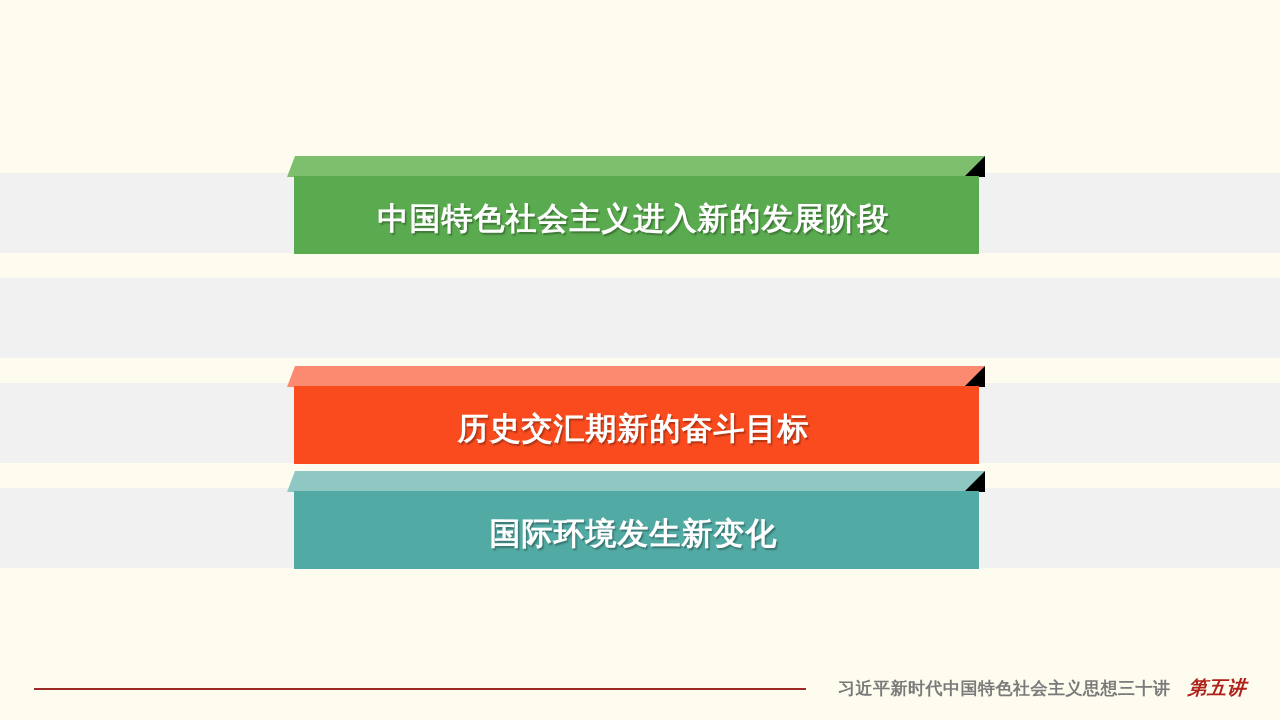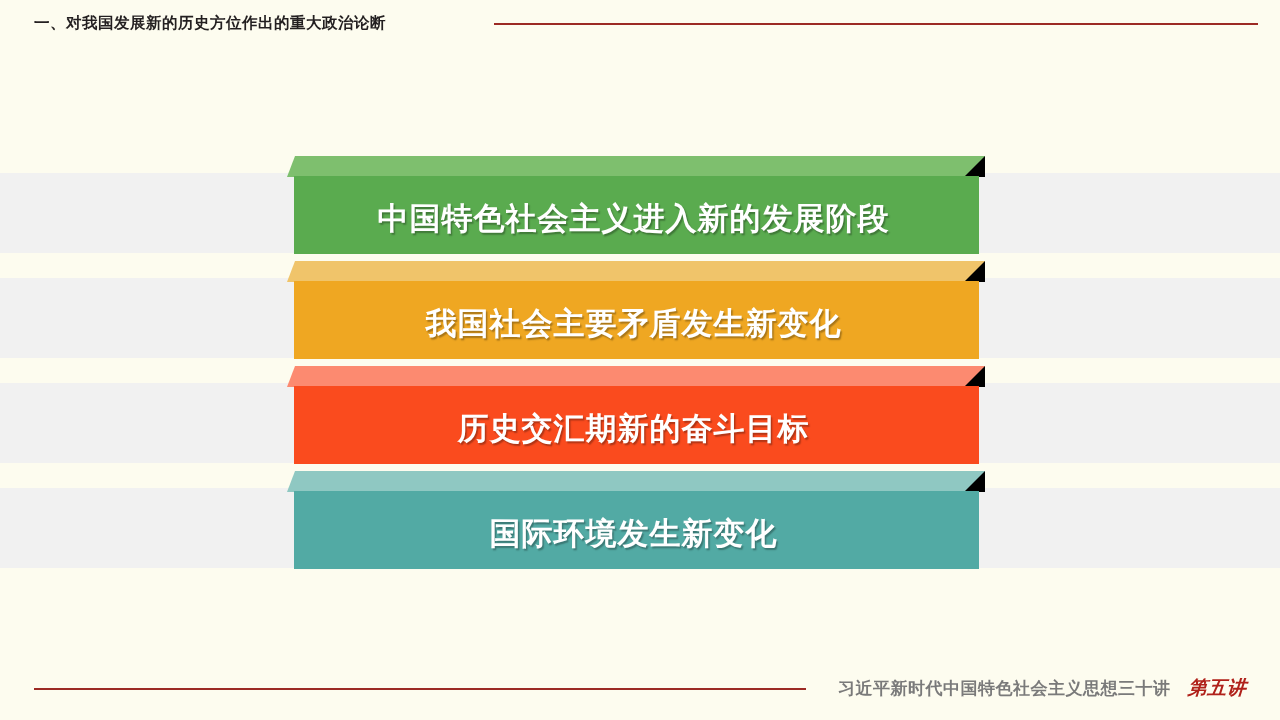--- a/index.html
+++ b/index.html
@@ -154,48 +154,33 @@
 
 <div id="slide" style="background: rgb(253, 252, 239);">
 
   <div id="stripes">
       <div class="stripe" style="top: 173px; height: 80px; background: rgb(241, 241, 241);"></div>
       <div class="stripe" style="top: 278px; height: 80px; background: rgb(241, 241, 241);"></div>
       <div class="stripe" style="top: 383px; height: 80px; background: rgb(241, 241, 241);"></div>
       <div class="stripe" style="top: 488px; height: 80px; background: rgb(241, 241, 241);"></div>
     </div>
 
-  <div id="header">
-    <div id="header-title">一、对我国发展新的历史方位作出的重大政治论断</div>
-    <div id="header-rule" style="background: rgb(156, 42, 36);"></div>
-  </div>
 
   <div id="banners">
       <div class="banner" style="left: 287px; top: 155px;">
         <div class="cap">
           <svg width="700" height="24" viewBox="0 0 700 24">
             <polygon points="8,1 698,1 691,22 0,22" fill="#7ebf6e"></polygon>
             <polygon points="698,1 698,22 677,22" fill="#000000"></polygon>
           </svg>
         </div>
         <div class="body" style="background: rgb(90, 171, 79);">
           <div class="label">中国特色社会主义进入新的发展阶段</div>
         </div>
       </div>
-      <div class="banner" style="left: 287px; top: 260px;">
-        <div class="cap">
-          <svg width="700" height="24" viewBox="0 0 700 24">
-            <polygon points="8,1 698,1 691,22 0,22" fill="#f0c46a"></polygon>
-            <polygon points="698,1 698,22 677,22" fill="#000000"></polygon>
-          </svg>
-        </div>
-        <div class="body" style="background: rgb(239, 167, 34);">
-          <div class="label">我国社会主要矛盾发生新变化</div>
-        </div>
-      </div>
       <div class="banner" style="left: 287px; top: 470px;">
         <div class="cap">
           <svg width="700" height="24" viewBox="0 0 700 24">
             <polygon points="8,1 698,1 691,22 0,22" fill="#8fc8c2"></polygon>
             <polygon points="698,1 698,22 677,22" fill="#000000"></polygon>
           </svg>
         </div>
         <div class="body" style="background: rgb(82, 170, 164);">
           <div class="label">国际环境发生新变化</div>
         </div>

